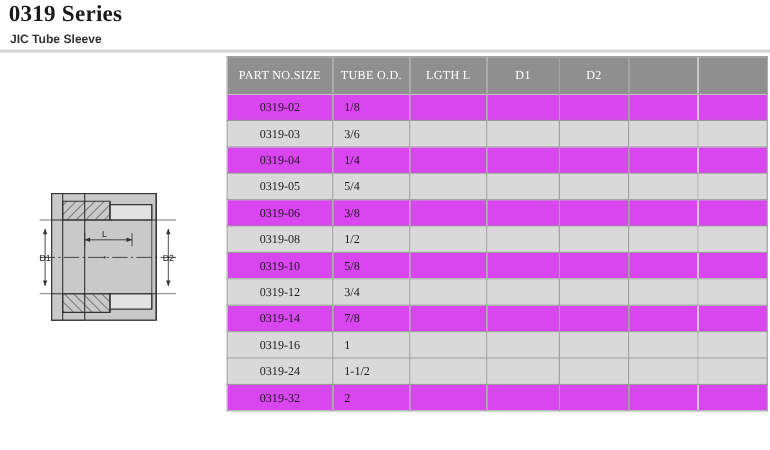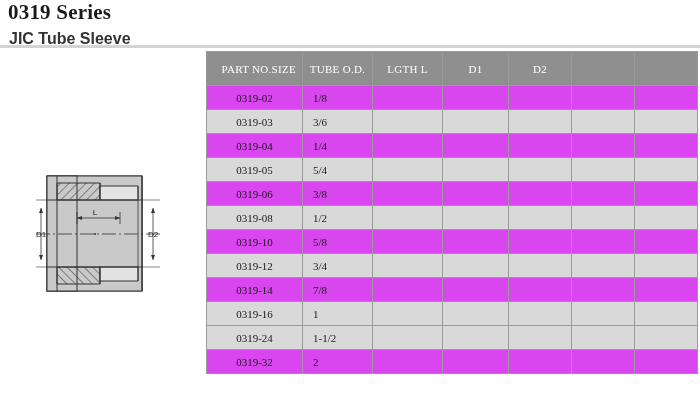--- a/index.html
+++ b/index.html
@@ -39,21 +39,21 @@
     font-size: 21px;
     color: #1a1a1a;
     letter-spacing: 0.2px;
   }
   #subtitle {
     position: absolute;
     left: 9px;
     top: 30px;
     font-family: "Liberation Sans", sans-serif;
     font-weight: bold;
-    font-size: 16px;
+    font-size: 11px;
     color: #333333;
   }
   #header-rule {
     position: absolute;
     left: 0;
     top: 45px;
     width: 700px;
     height: 3px;
     background: #d4d4d4;
   }
@@ -102,21 +102,21 @@
   table.spec thead th {
     background: #8f8f8f;
     color: #ffffff;
     height: 33px;
     font-family: "Liberation Serif", serif;
     font-size: 11px;
     text-align: center;
     letter-spacing: 0.3px;
   }
   table.spec thead th.col-part {
-    text-align: right;
+    text-align: left;
     padding-left: 10px;
   }
   table.spec tbody td {
     font-family: "Liberation Serif", serif;
     font-size: 11px;
   }
   table.spec tbody tr.odd td {
     background: #d946ef;
   }
   table.spec tbody tr.even td {

